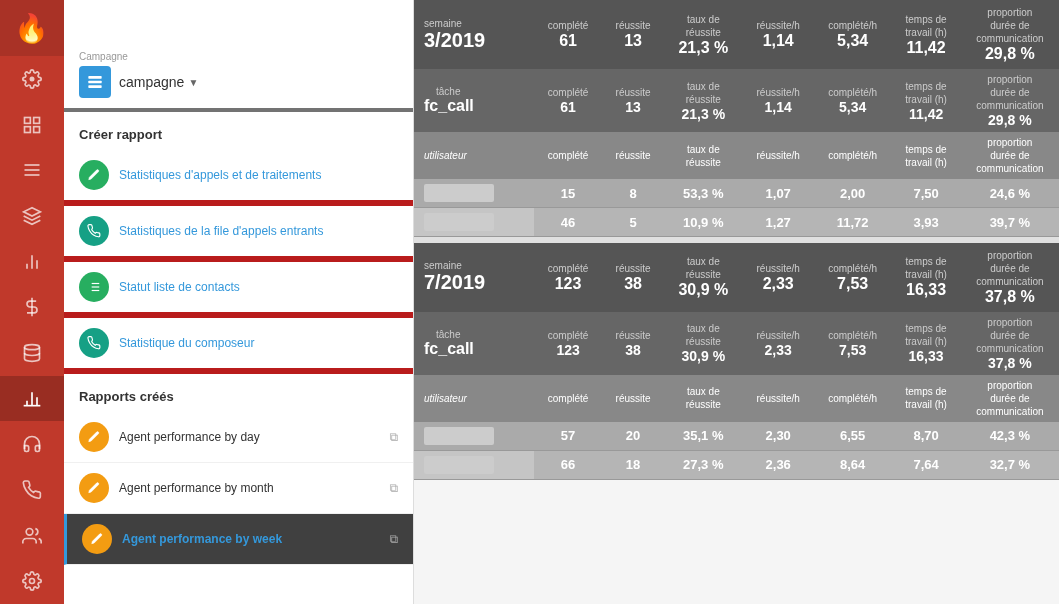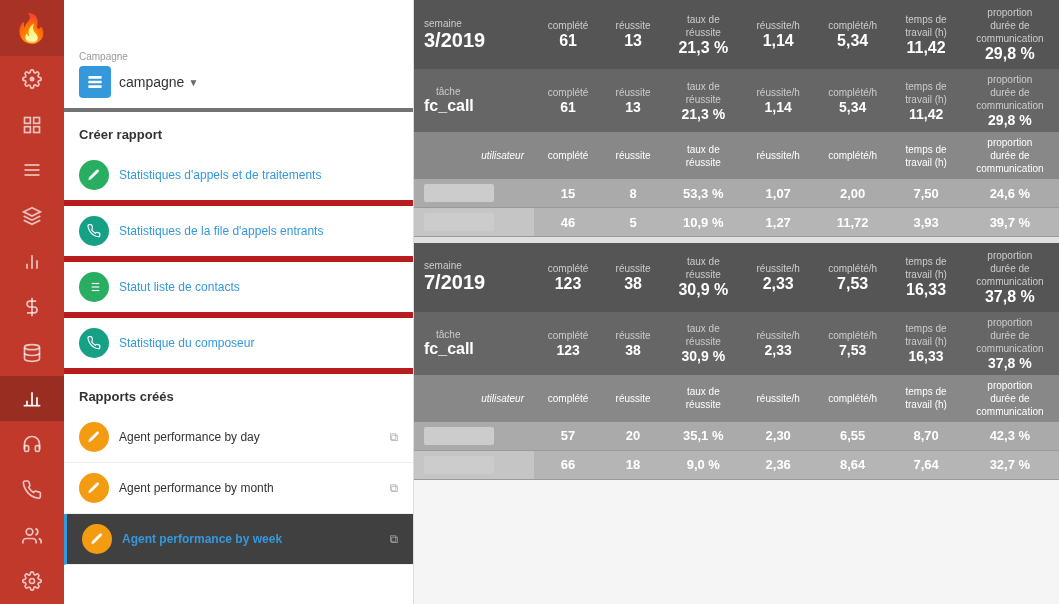--- a/index.html
+++ b/index.html
@@ -188,21 +188,21 @@
     .task-col-header { text-align: center; font-size: 10px; color: #ccc; line-height: 1.3; }
     .task-col-value { text-align: center; font-size: 14px; font-weight: bold; color: white; }
 
     
     .user-section-header td {
       padding: 4px 10px;
       background: #888;
       color: white;
       font-size: 10px;
     }
-    .user-header-label { text-align: right; font-style: italic; }
+    .user-header-label { text-align: left; font-style: italic; }
     .user-header-col { text-align: center; font-size: 10px; color: #ddd; line-height: 1.3; }
 
     .user-row td {
       padding: 5px 10px;
       background: #aaa;
       border-bottom: 1px solid #999;
     }
     .user-name-cell {
       background: #bbb;
       width: 120px;
@@ -620,21 +620,21 @@
       <td class="user-val">6,55</td>
       <td class="user-val">8,70</td>
       <td class="user-val">42,3 %</td>
     </tr>
     <tr class="user-row user-row-alt">
       <td class="user-name-cell">
         <div class="user-name-block"></div>
       </td>
       <td class="user-val">66</td>
       <td class="user-val">18</td>
-      <td class="user-val">9,0 %</td>
+      <td class="user-val">27,3 %</td>
       <td class="user-val">2,36</td>
       <td class="user-val">8,64</td>
       <td class="user-val">7,64</td>
       <td class="user-val">32,7 %</td>
     </tr>
 
   </tbody>
     </table>
 </div>
 

